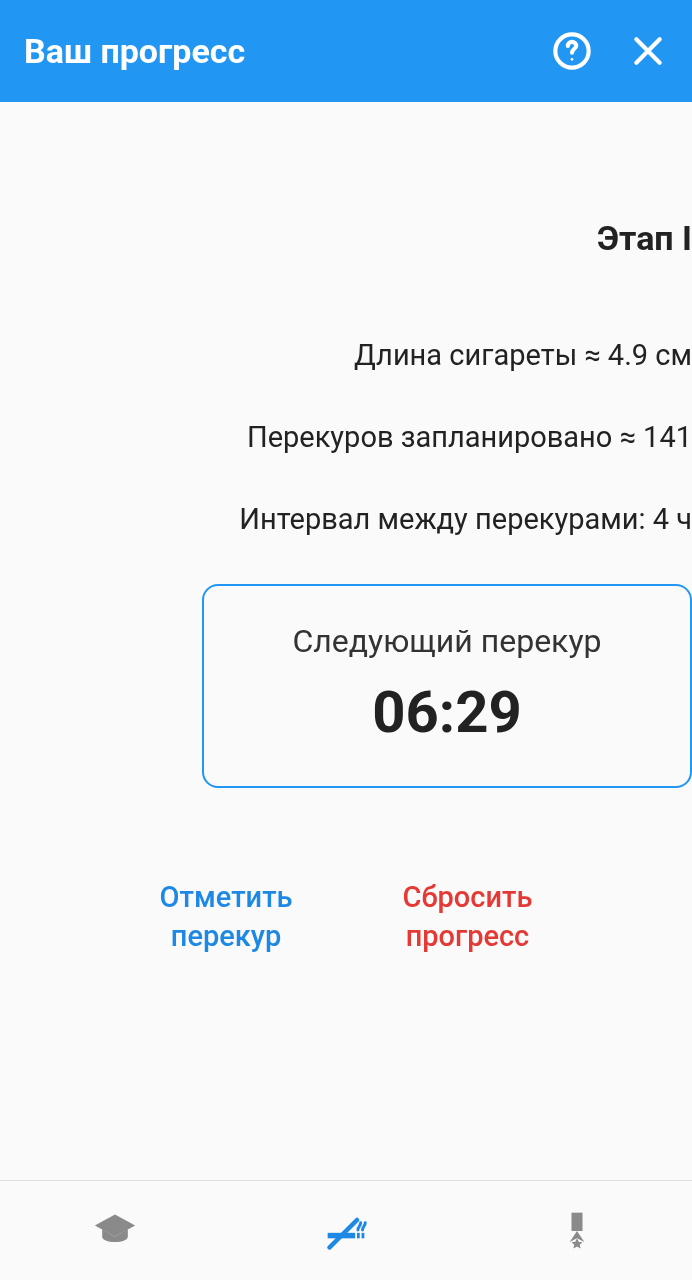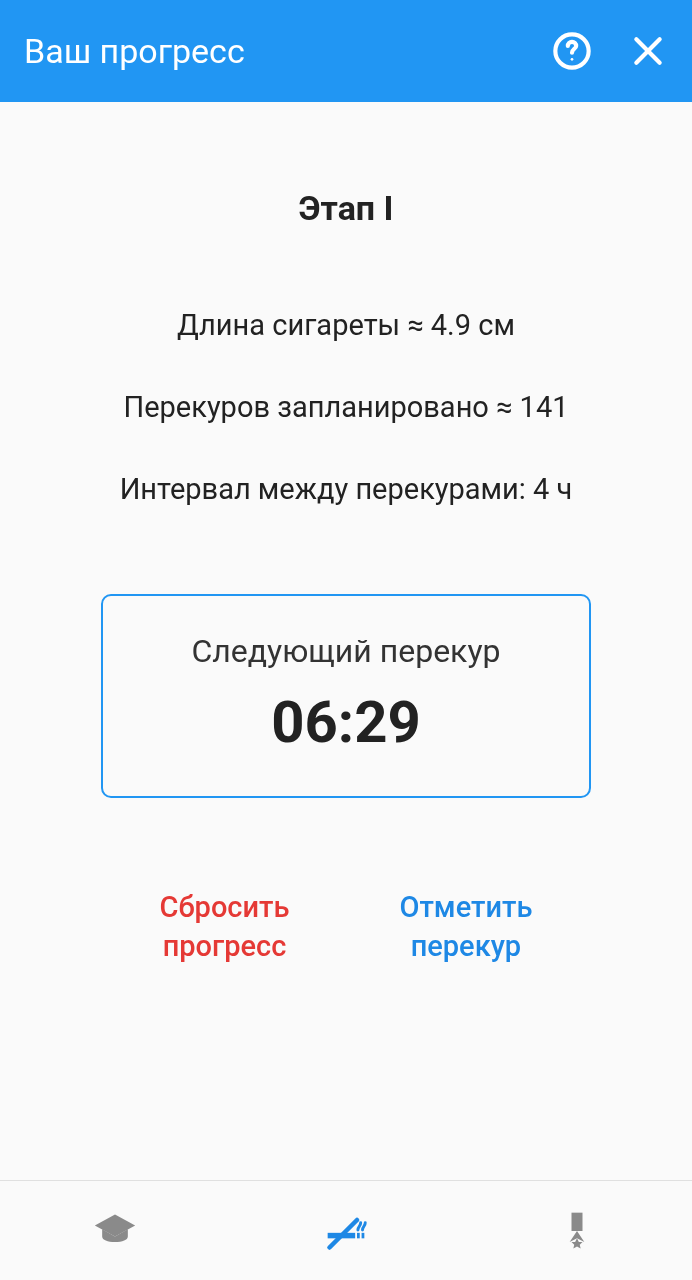--- a/index.html
+++ b/index.html
@@ -1,29 +1,29 @@
 <!DOCTYPE html>
 <html><head>
 <meta charset="utf-8">
 <style>
   * { margin: 0; padding: 0; box-sizing: border-box; }
   html, body { width: 692px; height: 1280px; font-family: Roboto, Arial, sans-serif; background: #fafafa; overflow: hidden; }
   .app { display: flex; flex-direction: column; height: 100%; }
 
   .header { background: #2196F3; color: #fff; height: 102px; display: flex; align-items: center; padding: 0 24px; }
-  .header-title { font-size: 34px; font-weight: 400; flex: 1; }
+  .header-title { font-size: 34px; font-weight: 700; flex: 1; }
   .header-icons { display: flex; align-items: center; gap: 36px; }
   .icon-btn { display: flex; align-items: center; justify-content: center; cursor: pointer; }
   .icon-btn svg { width: 40px; height: 40px; stroke: #fff; fill: none; stroke-width: 2.5; }
 
-  .content { flex: 1; display: flex; flex-direction: column; align-items: center; padding-top: 86px; }
+  .content { flex: 1; display: flex; flex-direction: column; align-items: flex-end; padding-top: 116px; }
   .stage-title { font-size: 34px; font-weight: 700; color: #222; margin-bottom: 80px; }
   .info-line { font-size: 29px; color: #222; margin-bottom: 48px; text-align: center; }
 
-  .next-box { border: 2px solid #2196F3; border-radius: 10px; width: 490px; padding: 36px 20px 40px 20px; text-align: center; margin-top: 40px; }
+  .next-box { border: 2px solid #2196F3; border-radius: 16px; width: 490px; padding: 36px 20px 40px 20px; text-align: center; }
   .next-label { font-size: 32px; color: #333; margin-bottom: 18px; }
   .next-time { font-size: 58px; font-weight: 700; color: #222; }
 
   .actions { display: flex; justify-content: center; gap: 110px; margin-top: 90px; width: 100%; }
   .action-btn { font-size: 29px; font-weight: 500; text-align: center; line-height: 1.35; cursor: pointer; }
   .action-mark { color: #1E88E5; }
   .action-reset { color: #E53935; }
 
   .bottom-nav { height: 100px; border-top: 1px solid #e0e0e0; display: flex; align-items: center; justify-content: space-around; background: #fafafa; }
   .nav-item { display: flex; align-items: center; justify-content: center; flex: 1; height: 100%; cursor: pointer; }
@@ -59,22 +59,22 @@
     <div class="info-line">Длина сигареты  ≈  4.9 см</div>
     <div class="info-line">Перекуров запланировано  ≈  141</div>
     <div class="info-line">Интервал между перекурами: 4 ч</div>
 
     <div class="next-box">
       <div class="next-label">Следующий перекур</div>
       <div class="next-time">06:29</div>
     </div>
 
     <div class="actions">
+      <div class="action-btn action-mark">Отметить<br>перекур</div>
       <div class="action-btn action-reset">Сбросить<br>прогресс</div>
-      <div class="action-btn action-mark">Отметить<br>перекур</div>
     </div>
   </div>
 
   <div class="bottom-nav">
     <div class="nav-item nav-inactive">
       <svg viewBox="0 0 24 24">
         <path d="M12 3 L1 9 L12 15 L23 9 Z"></path>
         <path d="M5 11 v4 c0 2 3 3 7 3 s7-1 7-3 v-4 L12 15 Z"></path>
       </svg>
     </div>

